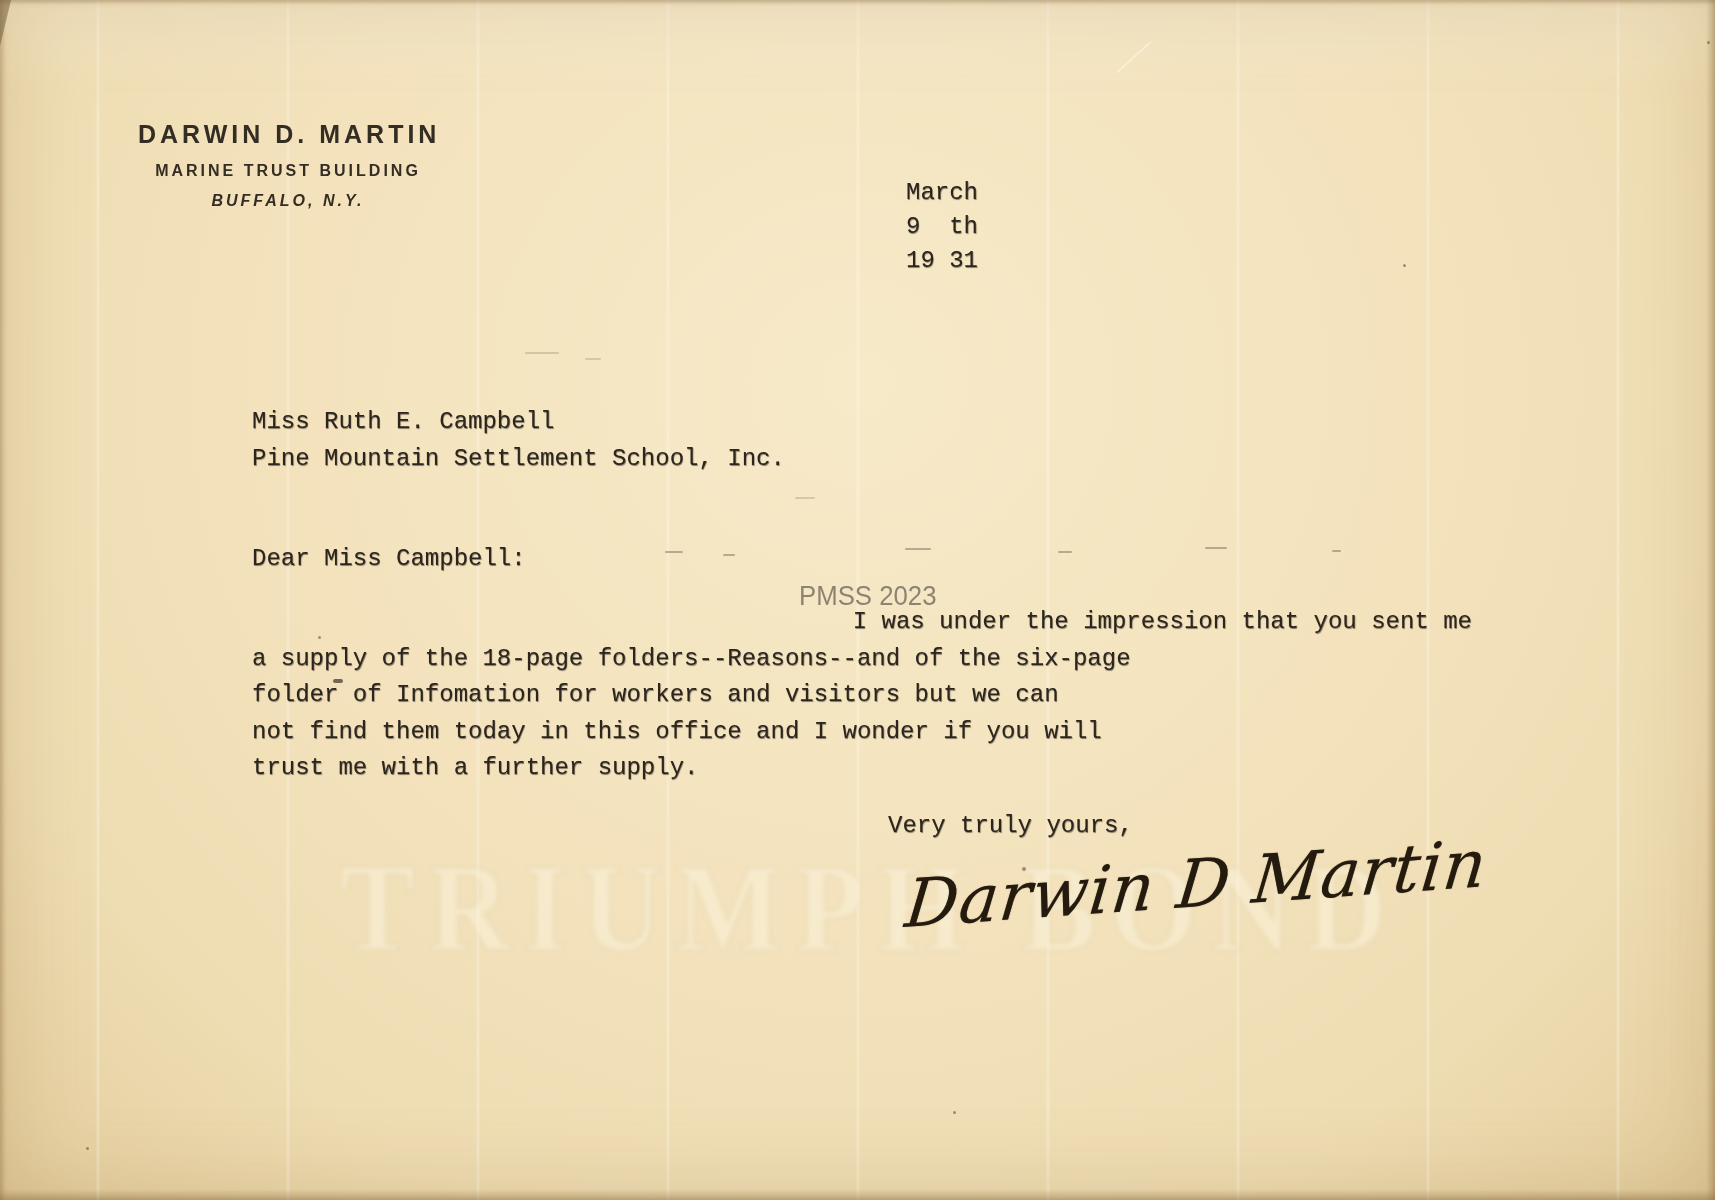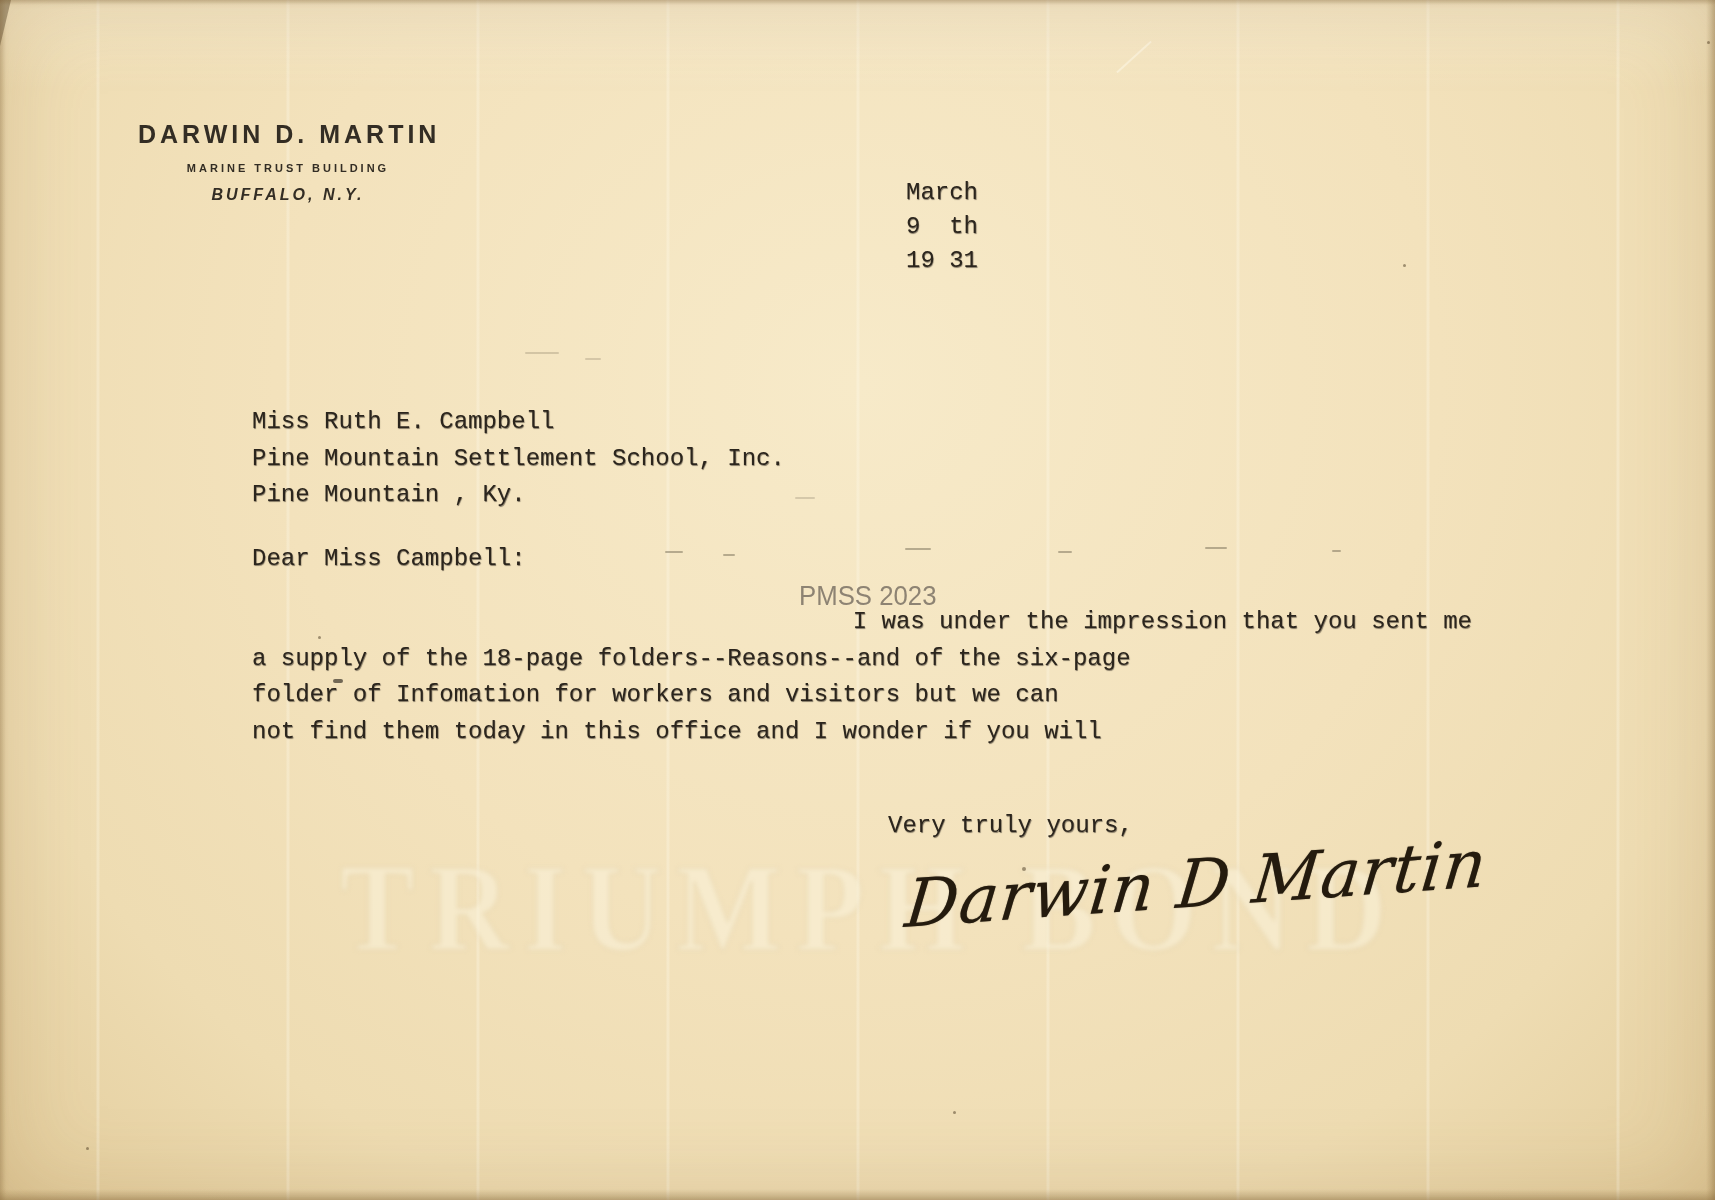--- a/index.html
+++ b/index.html
@@ -28,21 +28,21 @@
   .edge-right{position:absolute;right:0;top:0;width:9px;height:100%;background:linear-gradient(270deg,rgba(110,85,40,0.25),rgba(110,85,40,0));}
   .edge-left{position:absolute;left:0;top:0;width:6px;height:100%;background:linear-gradient(90deg,rgba(110,85,40,0.18),rgba(110,85,40,0));}
   .corner-sliver{position:absolute;left:0;top:0;width:11px;height:46px;background:#55452c;opacity:.45;clip-path:polygon(0 0,100% 0,0 100%);}
 
   .typed{white-space:pre;font-family:"Liberation Mono",monospace;font-size:24px;line-height:36.5px;
          color:#2b251d;text-shadow:0.6px 0.6px 0.8px rgba(43,37,29,0.55);}
 
   .letterhead{position:absolute;left:138px;top:120px;width:300px;text-align:center;
               font-family:"Liberation Sans",sans-serif;color:#332d24;}
   .lh1{font-size:25px;font-weight:bold;letter-spacing:4px;white-space:pre;}
-  .lh2{font-size:11px;font-weight:bold;letter-spacing:3px;margin-top:13px;white-space:pre;}
+  .lh2{font-size:16px;font-weight:bold;letter-spacing:3px;margin-top:13px;white-space:pre;}
   .lh3{font-size:16px;font-weight:bold;letter-spacing:3px;margin-top:12px;white-space:pre;font-style:italic;}
 
   .dateblock{position:absolute;left:906px;top:176px;}
   .dateblock .typed{line-height:34px;}
 
   .address{position:absolute;left:252px;top:404px;}
   .salutation{position:absolute;left:252px;top:541px;}
 
   .pmss{position:absolute;left:799px;top:580px;font-family:"Liberation Sans",sans-serif;
         font-size:28px;color:#8d8373;letter-spacing:0px;transform:scaleX(0.92);transform-origin:left;
@@ -86,32 +86,32 @@
 
   <div class="dateblock">
     <div class="typed">March</div>
     <div class="typed">9  th</div>
     <div class="typed">19 31</div>
   </div>
 
   <div class="address">
     <div class="typed">Miss Ruth E. Campbell</div>
     <div class="typed">Pine Mountain Settlement School, Inc.</div>
-    <div class="typed">Pine Mountain , Ky.</div>
   </div>
 
   <div class="salutation typed">Dear Miss Campbell:</div>
 
   <div class="pmss">PMSS 2023</div>
 
   <div class="bodytext">
     <div class="typed indent">I was under the impression that you sent me</div>
     <div class="typed">a supply of the 18-page folders--Reasons--and of the six-page</div>
     <div class="typed">folder of Infomation for workers and visitors but we can</div>
     <div class="typed">not find them today in this office and I wonder if you will</div>
+    <div class="typed">trust me with a further supply.</div>
   </div>
 
   <div class="closing typed">Very truly yours,</div>
 
   <div class="signature">Darwin D Martin</div>
 
   <div class="strikeover" style="left:333px;top:679px;"></div>
 
   <div class="smudge" style="left:665px;top:551px;width:18px;"></div>
   <div class="smudge" style="left:723px;top:554px;width:12px;"></div>

